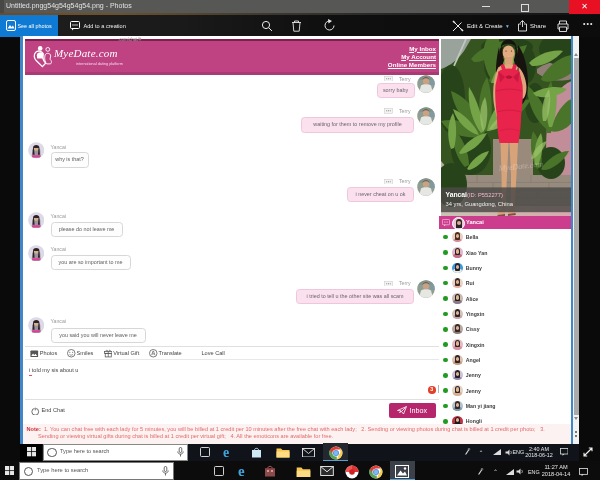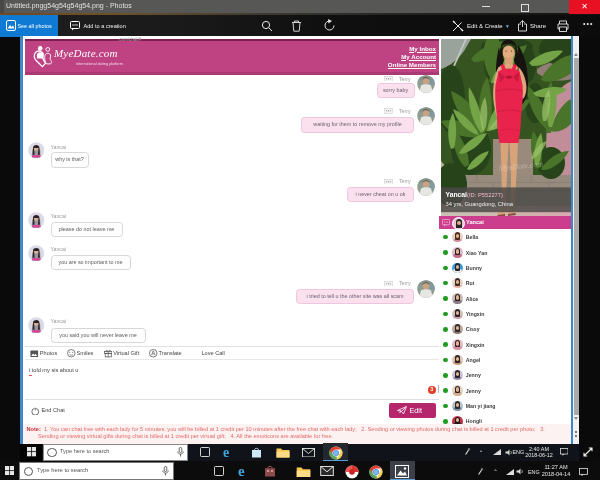--- a/index.html
+++ b/index.html
@@ -272,21 +272,21 @@
 <svg class="abs" style="left:31px;top:406.5px;" width="8.5" height="8.5" viewBox="0 0 9 9">
       <circle cx="4.5" cy="5" r="3.6" fill="none" stroke="#555" stroke-width="0.9"></circle>
       <line x1="4.5" y1="0.5" x2="4.5" y2="4" stroke="#fff" stroke-width="1.8"></line>
       <line x1="4.5" y1="0.8" x2="4.5" y2="3.6" stroke="#555" stroke-width="0.9"></line>
     </svg>
 <div class="abs" style="left:41.5px;top:407.3px;font-size:5.6px;color:#444;">End Chat</div>
 <div class="abs" style="left:388.5px;top:403px;width:47px;height:15px;background:#b5266c;border-radius:2px;"></div>
 <svg class="abs" style="left:397px;top:406px;" width="10" height="9" viewBox="0 0 10 9">
       <path d="M0.5 4.5 L9.5 0.5 L6.5 8 L4.5 5.5 L2.5 6.5 L4 4.8 Z M4.5 5.5 L8.5 1.5" fill="none" stroke="#fff" stroke-width="0.8"></path>
     </svg>
-<div class="abs" style="left:409.5px;top:405.8px;font-size:7.2px;color:#fff;">Edit</div>
+<div class="abs" style="left:409.5px;top:405.8px;font-size:7.2px;color:#fff;">Inbox</div>
 
 <div class="abs" style="left:22.5px;top:423.5px;width:548.5px;height:20.1px;background:#fdf2f2;z-index:3;"></div>
 <div class="abs" style="left:26.5px;top:425.9px;width:540px;font-size:5.6px;color:#e36a6a;white-space:nowrap;z-index:4;"><span style="color:#cc3333;font-weight:bold;">Note:</span>&nbsp; 1. You can chat free with each lady for 5 minutes, you will be billed at 1 credit per 10 minutes after the free chat with each lady;&nbsp;&nbsp; 2. Sending or viewing photos during chat is billed at 1 credit per photo;&nbsp;&nbsp; 3.</div>
 <div class="abs" style="left:38px;top:433.2px;width:540px;font-size:5.6px;color:#e36a6a;white-space:nowrap;z-index:4;">Sending or viewing virtual gifts during chat is billed at 1 credit per virtual gift;&nbsp;&nbsp; 4. All the emoticons are available for free.</div>
 
 <svg class="abs" style="left:440.5px;top:38.8px;" width="130.5" height="182.4" viewBox="0 0 130.5 182.4">
   <defs>
     <linearGradient id="floorg" x1="0" y1="0" x2="1" y2="0">
       <stop offset="0" stop-color="#c9c3b5"></stop>
           <stop offset="0.65" stop-color="#d0b2ac"></stop>

